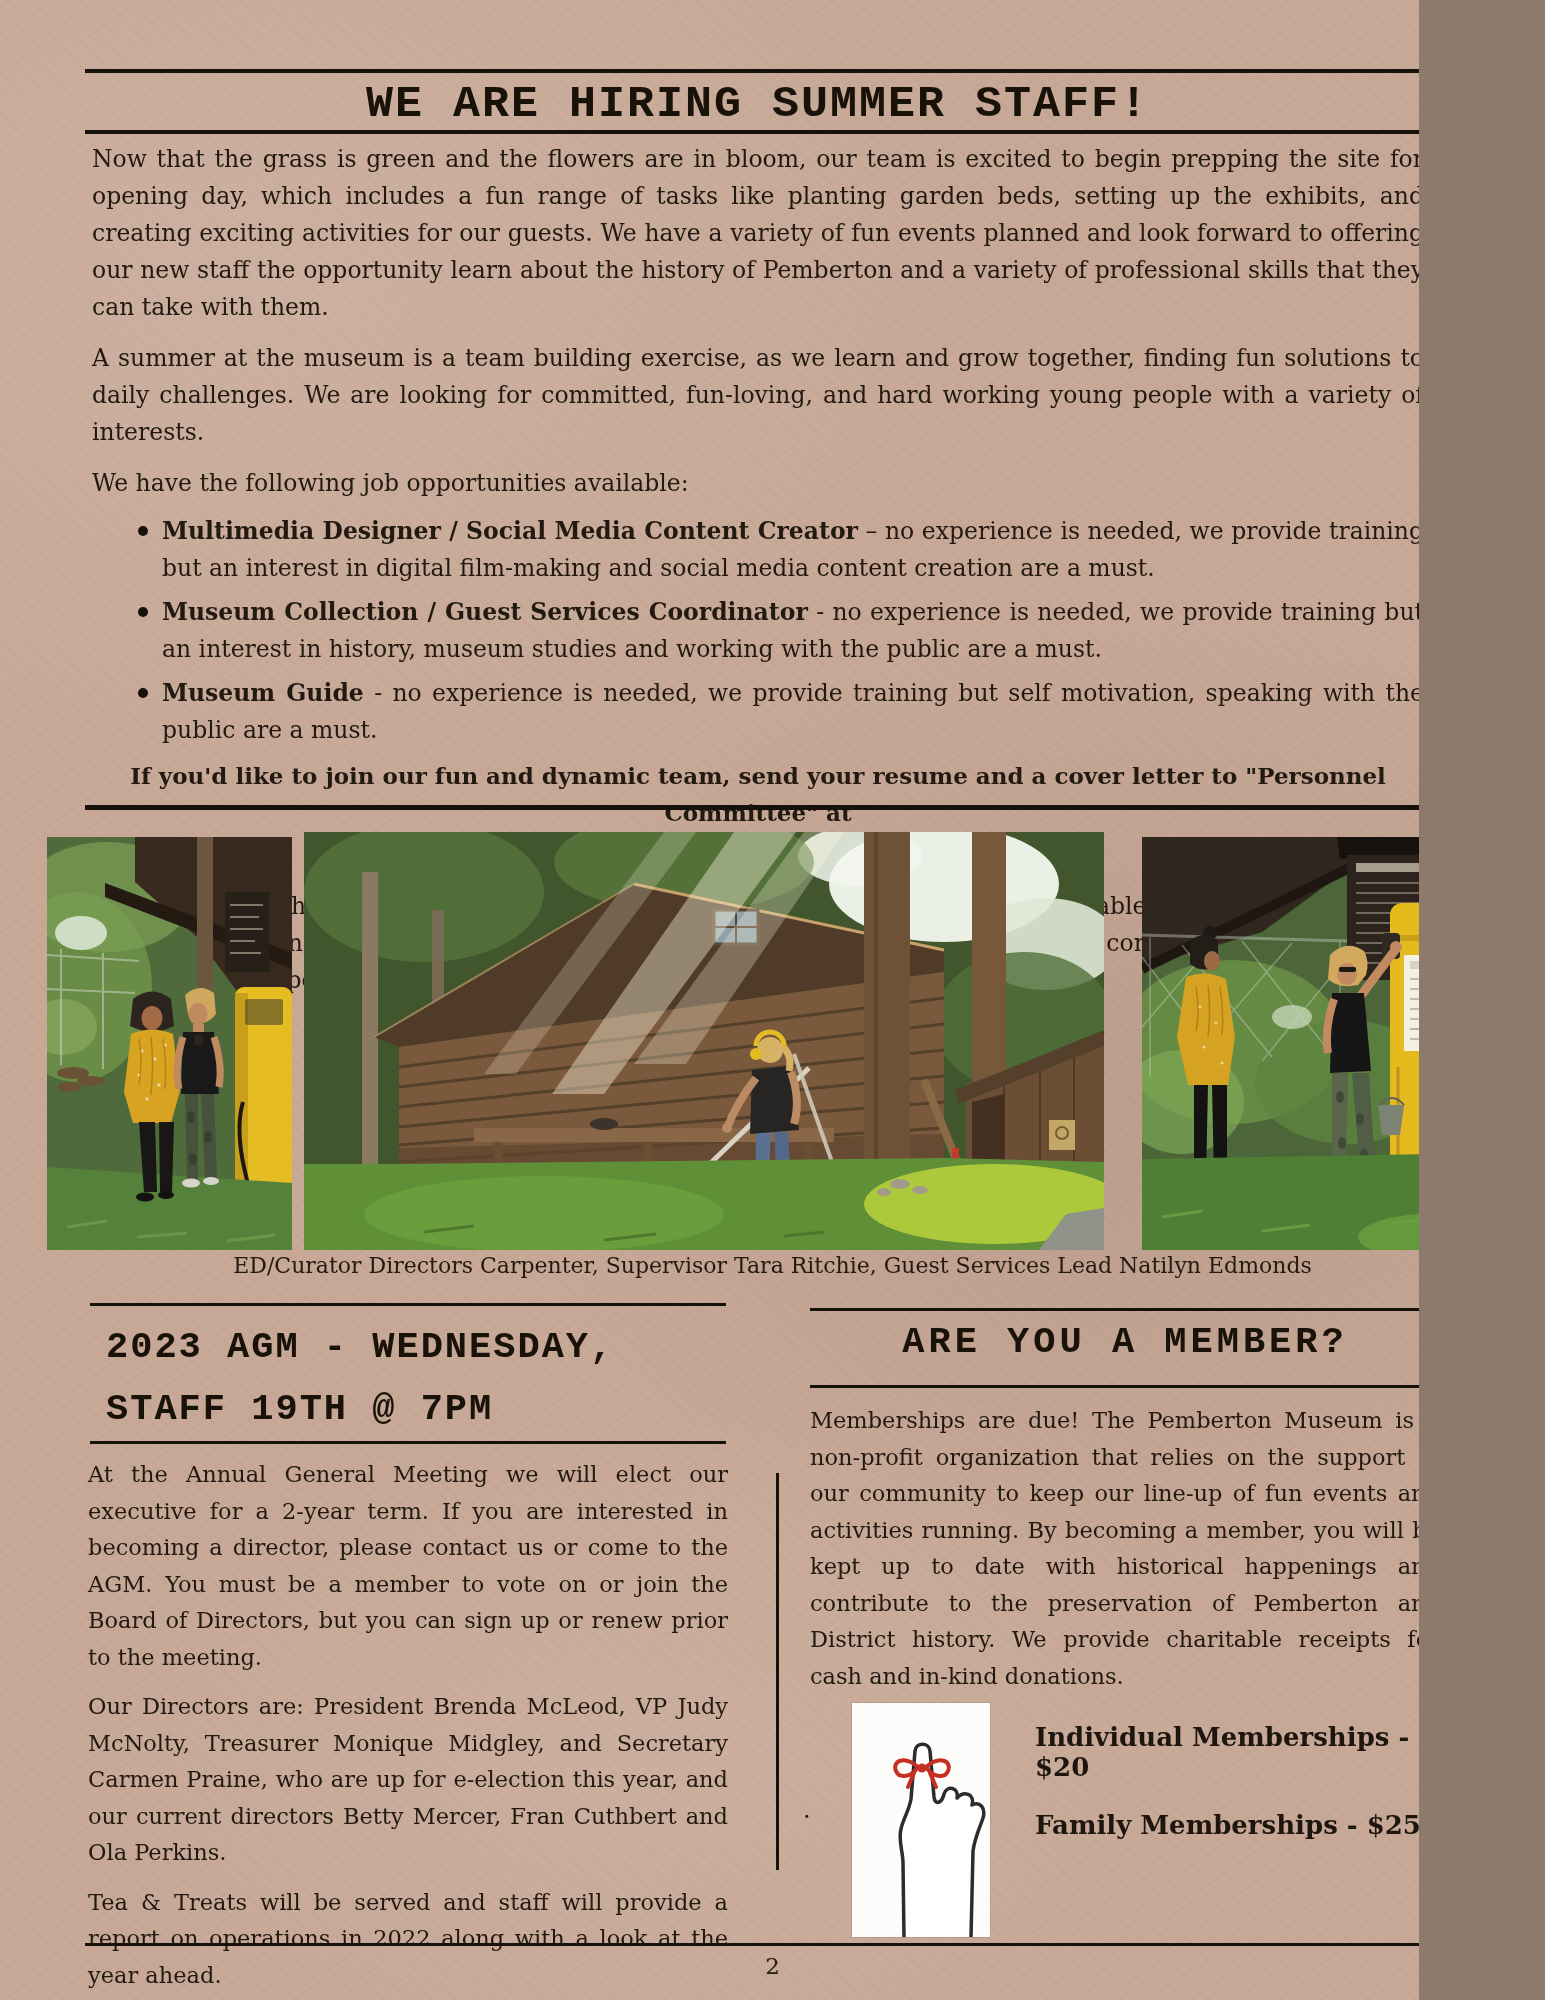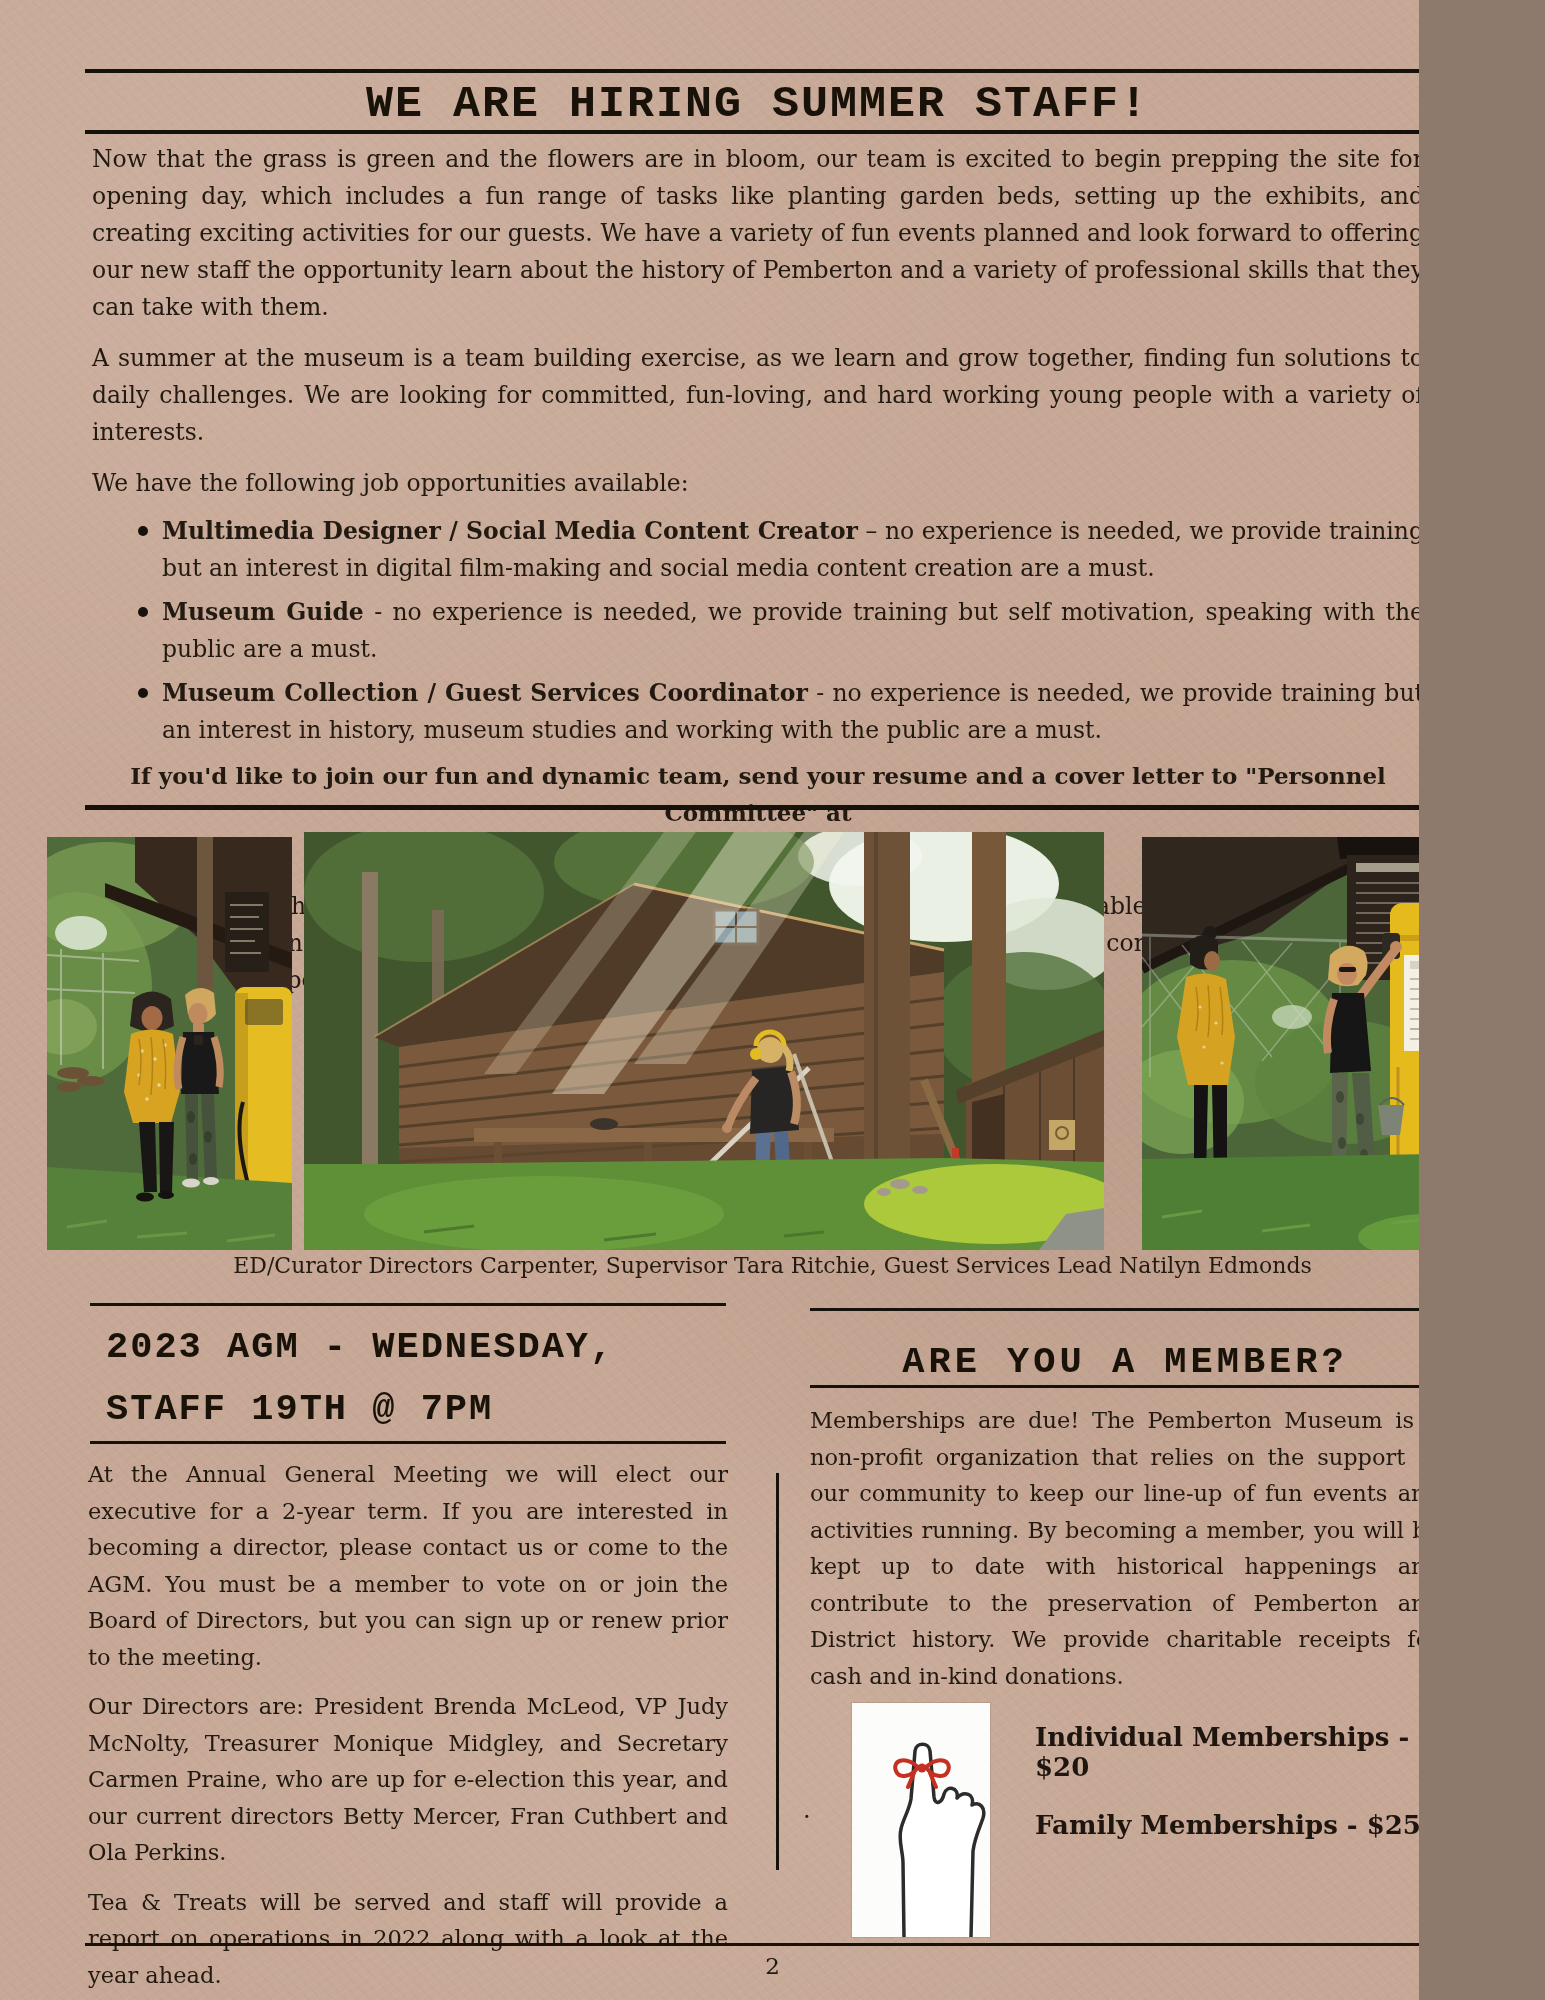--- a/index.html
+++ b/index.html
@@ -32,21 +32,21 @@
   .cta{text-align:center;font-weight:bold;font-size:23px;margin:14px 0 12px 0;}
   .cta .email{display:block;margin-top:6px;}
 
   .photo{position:absolute;overflow:hidden;}
   .photo svg{display:block;width:100%;height:100%;}
   .caption{position:absolute;left:0;top:1253px;width:1545px;text-align:center;font-size:22px;color:#241a10;}
 
   .col-head-left{position:absolute;left:106px;top:1316px;width:620px;
     font-size:37px;letter-spacing:2px;line-height:62px;white-space:nowrap;}
   .col-head-right{position:absolute;left:810px;top:1321px;width:630px;text-align:center;
-    font-size:37px;letter-spacing:4px;white-space:nowrap;margin-top:20px;}
+    font-size:37px;letter-spacing:4px;white-space:nowrap;}
 
   .col-left-body{position:absolute;left:88px;top:1456px;width:640px;
     font-size:22.5px;line-height:36.5px;text-align:justify;}
   .col-left-body p{margin:0 0 13px 0;}
   .col-right-body{position:absolute;left:810px;top:1402px;width:630px;
     font-size:22.5px;line-height:36.5px;text-align:justify;}
   .col-right-body p{margin:0;}
 
   .hand-card{position:absolute;left:852px;top:1703px;width:138px;height:234px;background:#fcfcfa;
     box-shadow:0 0 0 1px rgba(90,70,50,0.15);}
@@ -72,27 +72,27 @@
     <p>A summer at the museum is a team building exercise, as we learn and grow together, finding fun solutions to daily challenges. We are looking for committed, fun-loving, and hard working young people with a variety of interests.</p>
     <p class="intro">We have the following job opportunities available:</p>
     <ul class="jobs">
       <li>
         <span class="dot"></span>
         <span class="job-title">Multimedia Designer / Social Media Content Creator</span>
         <span>– no experience is needed, we provide training but an interest in digital film-making and social media content creation are a must.</span>
       </li>
       <li>
         <span class="dot"></span>
-        <span class="job-title">Museum Guide</span>
-        <span>- no experience is needed, we provide training but self motivation, speaking with the public are a must.</span>
+        <span class="job-title">Museum Collection / Guest Services Coordinator</span>
+        <span>- no experience is needed, we provide training but an interest in history, museum studies and working with the public are a must.</span>
       </li>
       <li>
         <span class="dot"></span>
-        <span class="job-title">Museum Collection / Guest Services Coordinator</span>
-        <span>- no experience is needed, we provide training but an interest in history, museum studies and working with the public are a must.</span>
+        <span class="job-title">Museum Guide</span>
+        <span>- no experience is needed, we provide training but self motivation, speaking with the public are a must.</span>
       </li>
     </ul>
     <p class="cta">
       <span>If you'd like to join our fun and dynamic team, send your resume and a cover letter to "Personnel Committee" at</span>
       <span class="email">info@pembertonmuseum.org</span>
     </p>
     <p>The majority of these positions are supported by grants and therefore are only available to individuals between the ages of 15 and 30. Please visit our website for details and job descriptions and contact us if you have any questions. www.pembertonmuseum.org/blog/</p>
   </div>
 
   <div class="rule" style="left:85px;top:805px;width:1345px;height:5px;"></div>

